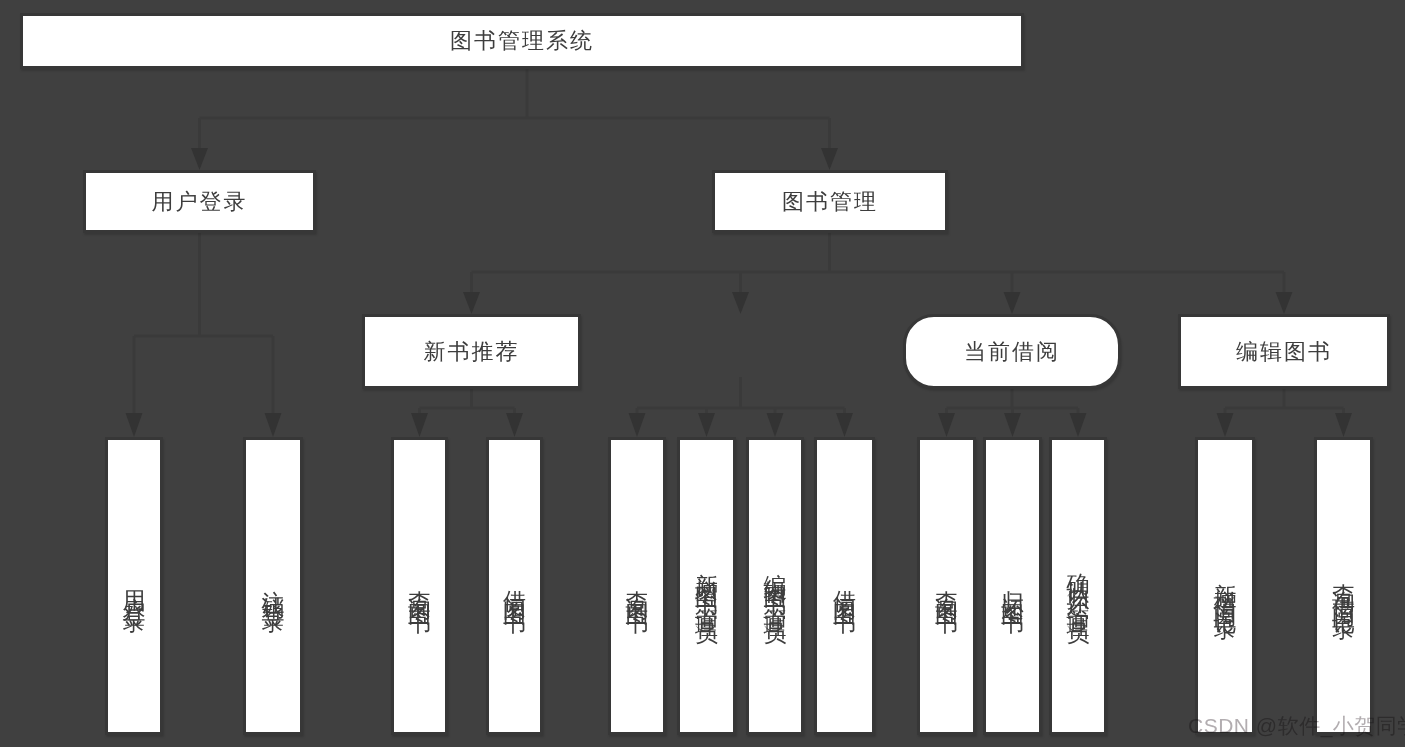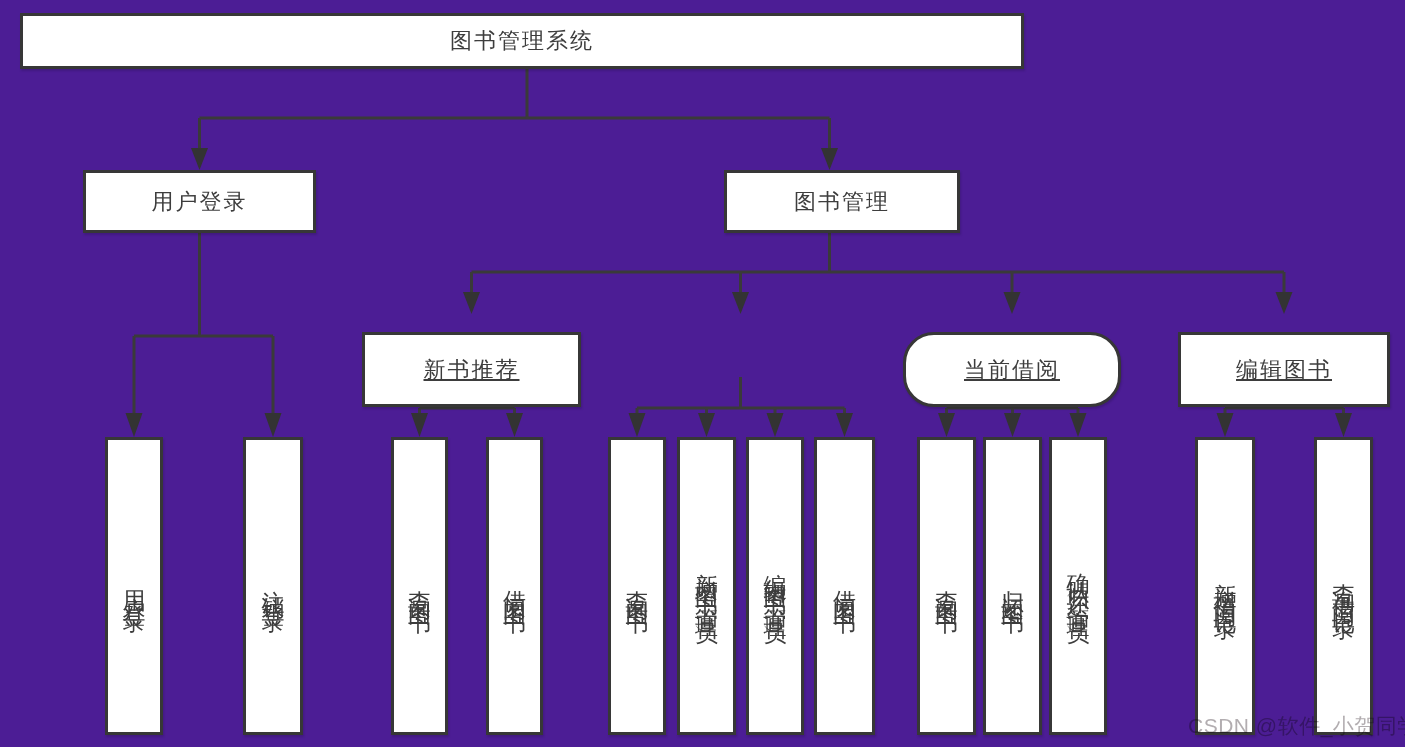--- a/index.html
+++ b/index.html
@@ -1,19 +1,19 @@
 <!DOCTYPE html>
 <html><head>
 <meta charset="utf-8">
 <style>
   html,body{margin:0;padding:0;background:#ffffff;}
   #stage{
     position:relative;
     width:1405px;height:747px;
-    background:#4c1d95;
+    background:#404040;
     overflow:hidden;
     font-family:"Liberation Sans", sans-serif;
     color:#3d3d3d;
   }
   #wires{position:absolute;left:0;top:0;z-index:0;}
   .node{
     position:absolute;
     box-sizing:border-box;
     border:3px solid #373737;
     background:#ffffff;
@@ -23,21 +23,21 @@
     z-index:1;
     box-shadow:1px 2px 2px rgba(0,0,0,0.15);
   }
   .h-node{
     font-size:22px;
     letter-spacing:2px;
     white-space:nowrap;
   }
   .root{left:20px;top:13px;width:1004px;height:56px;}
   .lvl1{top:170px;height:63px;}
-  .sec{top:332px;height:75px;text-decoration:underline;}
+  .sec{top:314px;height:75px;}
   .leaf{
     top:437px;height:298px;
     writing-mode:vertical-rl;
     text-orientation:mixed;
     font-size:23px;
     letter-spacing:7px;
     line-height:1;
   }
   #watermark{
     position:absolute;
@@ -93,21 +93,21 @@
       <polygon points="1004,413 1021,413 1012.5,437"></polygon>
       <polygon points="1069.5,413 1086.5,413 1078,437"></polygon>
       <polygon points="1216.5,413 1233.5,413 1225,437"></polygon>
       <polygon points="1335,413 1352,413 1343.5,437"></polygon>
     </g>
   </svg>
 
   <div class="node h-node root">图书管理系统</div>
 
   <div class="node h-node lvl1" style="left:83px;width:233px;">用户登录</div>
-  <div class="node h-node lvl1" style="left:712px;width:236px;margin-left:12px;">图书管理</div>
+  <div class="node h-node lvl1" style="left:712px;width:236px;">图书管理</div>
 
   <div class="node h-node sec" style="left:362px;width:219px;">新书推荐</div>
   <div class="node h-node sec" style="left:903px;width:218px;border-radius:31px;">当前借阅</div>
   <div class="node h-node sec" style="left:1178px;width:212px;">编辑图书</div>
 
   <div class="node leaf" style="left:105px;width:58px;">用户登录</div>
   <div class="node leaf" style="left:243px;width:60px;">注销登录</div>
 
   <div class="node leaf" style="left:391px;width:57px;">查询图书</div>
   <div class="node leaf" style="left:486px;width:57px;">借阅图书</div>

